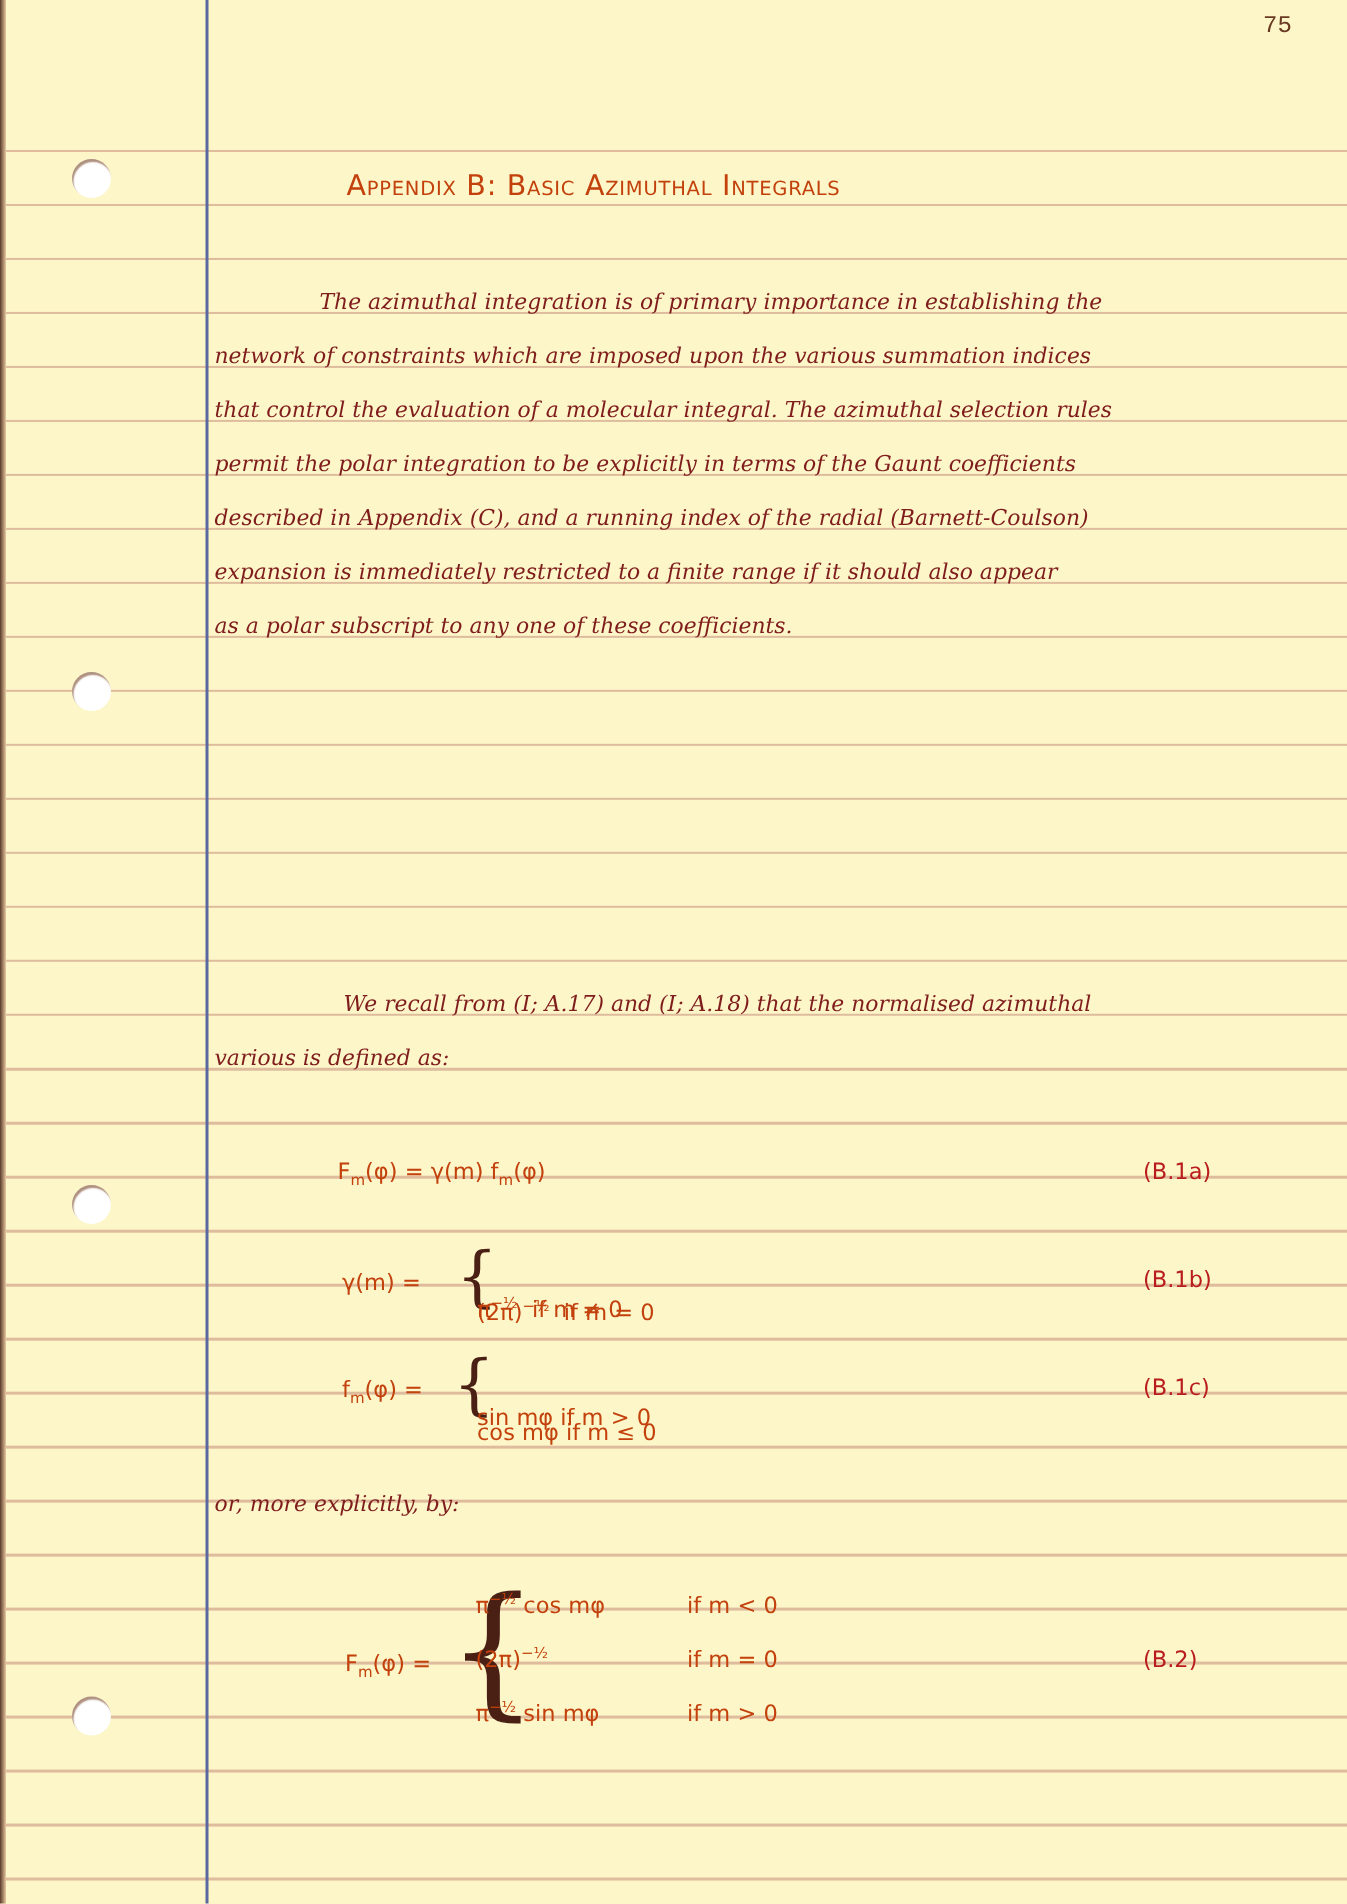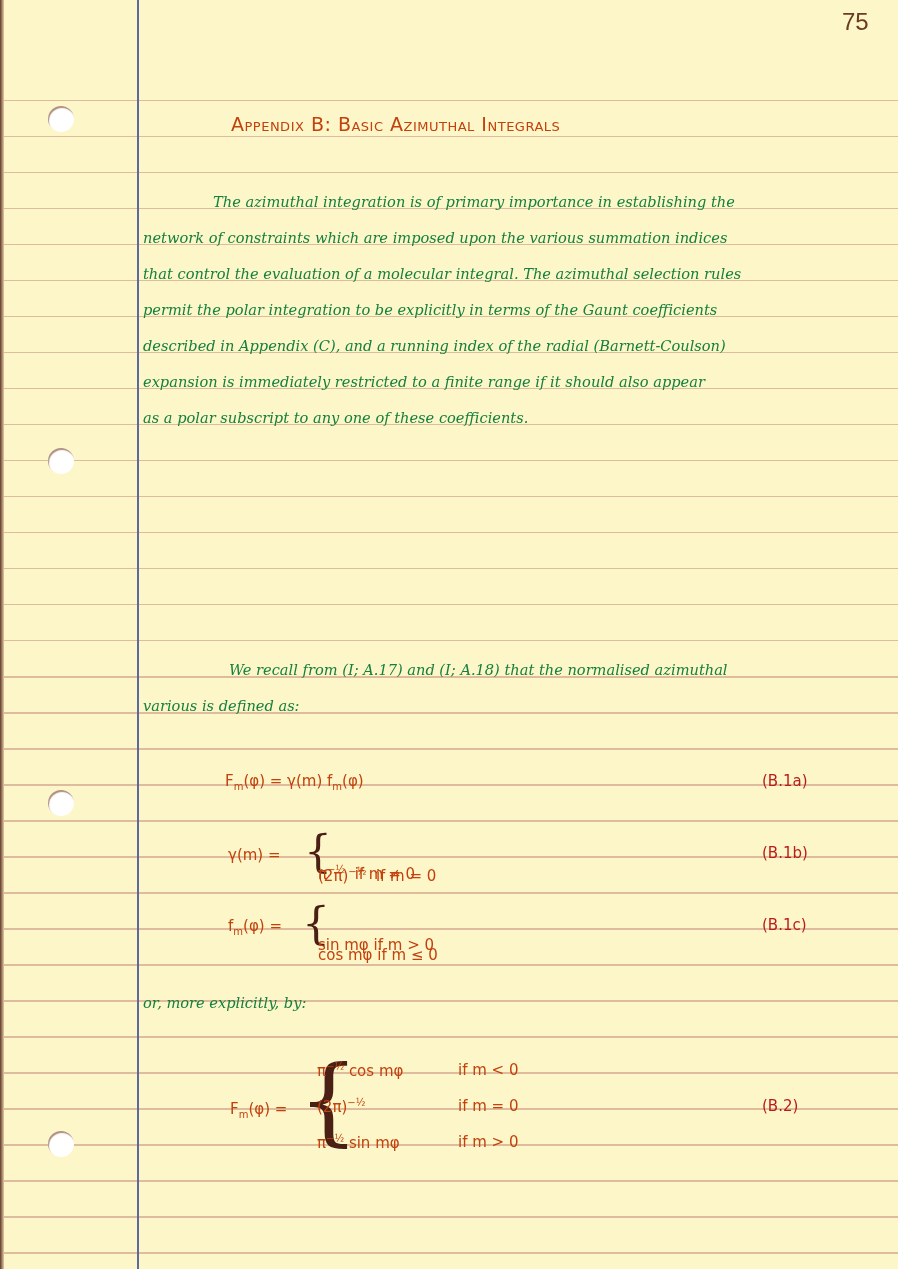--- a/index.html
+++ b/index.html
@@ -34,34 +34,34 @@
       background: #5a6aa0;
     }
     .hole {
       position: absolute; left: 48px; width: 26px; height: 26px;
       border-radius: 50%;
       background: #ffffff;
       box-shadow: inset 1px 2px 1px rgba(120,70,40,0.6);
     }
     .page-number {
       position: absolute; left: 842px; top: 8px;
-      font-size: 24px; color: #6a3a22;
-      font-family: Liberation Sans, sans-serif;
+      font-size: 16px; color: #6a3a22;
+      font-family: Liberation Mono, monospace;
     }
     .heading {
       position: absolute; left: 231px; top: 113px;
       font-size: 19px; letter-spacing: 0.5px;
       color: #c2410c;
       font-variant: small-caps;
       font-family: "DejaVu Sans", sans-serif;
       white-space: nowrap;
     }
     .line {
       position: absolute; left: 143px;
-      font-size: 14.6px; color: #15803d;
+      font-size: 14.6px; color: #7f1d1d;
       font-family: "DejaVu Serif", serif;
       font-style: italic;
       white-space: nowrap;
       text-align: center;
     }
     .eq {
       position: absolute; font-size: 15px; color: #c2410c;
       font-family: "DejaVu Sans", sans-serif;
       white-space: nowrap;
     }

